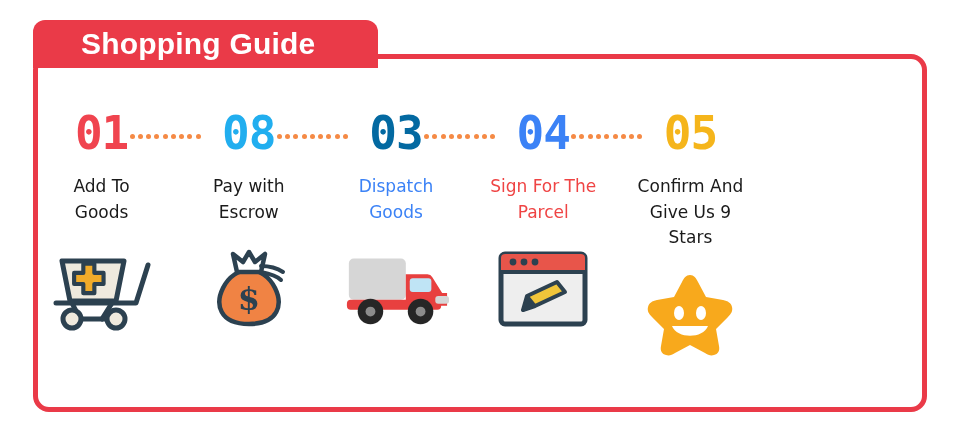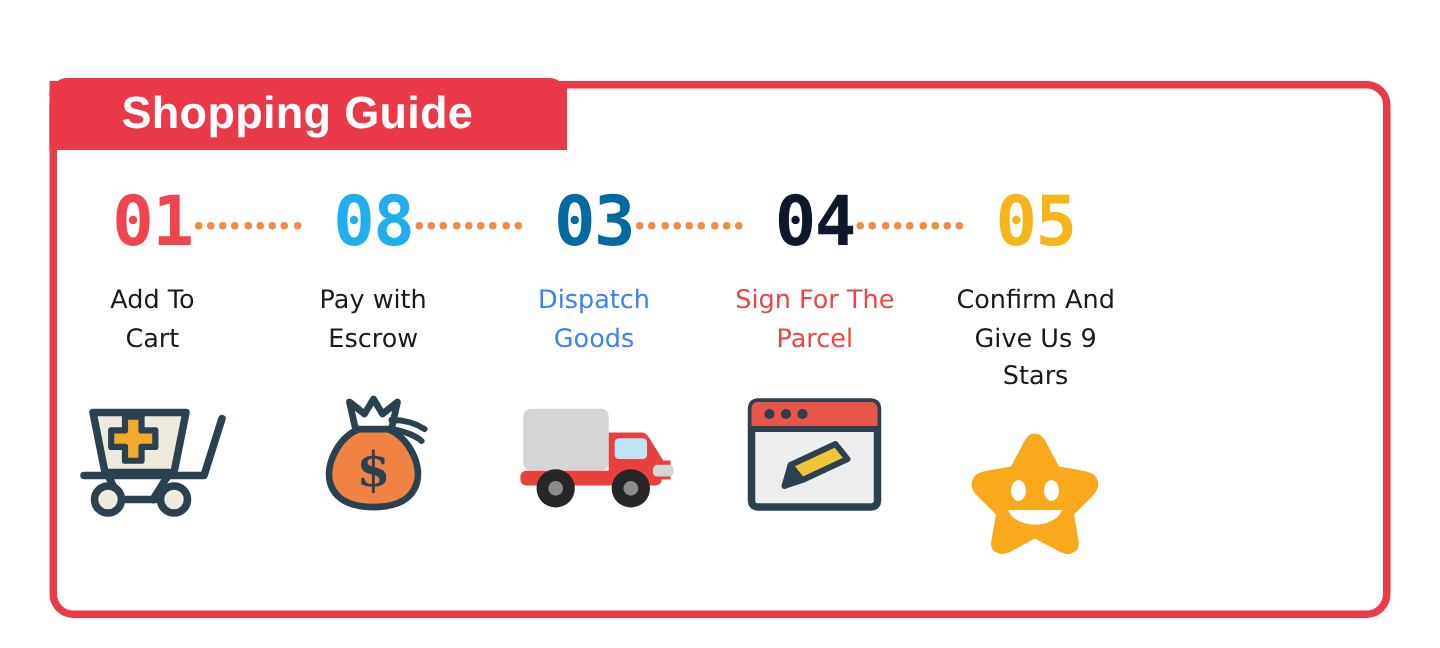--- a/index.html
+++ b/index.html
@@ -41,21 +41,20 @@
     top: 20px;
     width: 345px;
     height: 48px;
     background: #ea3a48;
     border-radius: 12px 12px 0 0;
     box-sizing: border-box;
     display: flex;
     align-items: center;
     padding-left: 48px;
     z-index: 3;
-    margin-top: 32px;
   }
   .tab-title {
     color: #ffffff;
     font-size: 30px;
     font-weight: bold;
     letter-spacing: 0.2px;
     line-height: 1;
     white-space: nowrap;
   }
   
@@ -66,21 +65,21 @@
     width: 345px;
     height: 10px;
     background: #ea3a48;
     z-index: 2;
   }
 
   
   .steps {
     position: absolute;
     left: 38px;
-    top: 59px;
+    top: 45px;
     width: 716px;
     height: 348px;
     display: flex;
     z-index: 4;
     gap: 20px;
   }
   .step {
     flex: 1 1 0;
     position: relative;
     display: flex;
@@ -169,21 +168,21 @@
           <i style="background: rgb(245, 138, 69);"></i>
           <i style="background: rgb(245, 138, 69);"></i>
           <i style="background: rgb(245, 138, 69);"></i>
           <i style="background: rgb(245, 138, 69);"></i>
           <i style="background: rgb(245, 138, 69);"></i>
           <i style="background: rgb(245, 138, 69);"></i>
           <i style="background: rgb(245, 138, 69);"></i>
           <i style="background: rgb(245, 138, 69);"></i>
       </div>
       <div class="label" style="color: rgb(26, 26, 26);">Add To
-Cart</div>
+Goods</div>
       <div class="icon">
         <svg width="104" height="84" viewBox="0 0 104 84">
           <path d="M12 14 L74 14 L66 54 L20 54 Z" fill="#efeade" stroke="#2c4150" stroke-width="5" stroke-linejoin="round"></path>
           <path d="M36 26 H46 V16 H58 V26 H68 V38 H58 V48 H46 V38 H36 Z" transform="translate(-9,2) scale(0.92)" fill="#f0ab2a" stroke="#2c4150" stroke-width="4.5" stroke-linejoin="round"></path>
           <path d="M6 56 H86 L98 18" fill="none" stroke="#2c4150" stroke-width="5" stroke-linecap="round" stroke-linejoin="round"></path>
           <path d="M22 56 L30 72 M62 56 L52 72" fill="none" stroke="#2c4150" stroke-width="5" stroke-linecap="round"></path>
           <path d="M22 72 H66" fill="none" stroke="#2c4150" stroke-width="5" stroke-linecap="round"></path>
           <circle cx="22" cy="72" r="9" fill="#efeade" stroke="#2c4150" stroke-width="5"></circle>
           <circle cx="66" cy="72" r="9" fill="#efeade" stroke="#2c4150" stroke-width="5"></circle>
         </svg>
@@ -245,21 +244,21 @@
           <circle cx="30" cy="64" r="13" fill="#262626"></circle>
           <circle cx="30" cy="64" r="5" fill="#8c8c8c"></circle>
           <circle cx="81" cy="64" r="13" fill="#262626"></circle>
           <circle cx="81" cy="64" r="5" fill="#8c8c8c"></circle>
         </svg>
       </div>
     </div>
 
     <div class="step">
       <div class="num-row">
-        <span class="num" style="color: #0f172a;">04</span>
+        <span class="num" style="color: #3b82f6;">04</span>
       </div>
       <div class="connector">
         <i style="background: rgb(245, 138, 69);"></i>
           <i style="background: rgb(245, 138, 69);"></i>
           <i style="background: rgb(245, 138, 69);"></i>
           <i style="background: rgb(245, 138, 69);"></i>
           <i style="background: rgb(245, 138, 69);"></i>
           <i style="background: rgb(245, 138, 69);"></i>
           <i style="background: rgb(245, 138, 69);"></i>
           <i style="background: rgb(245, 138, 69);"></i>

